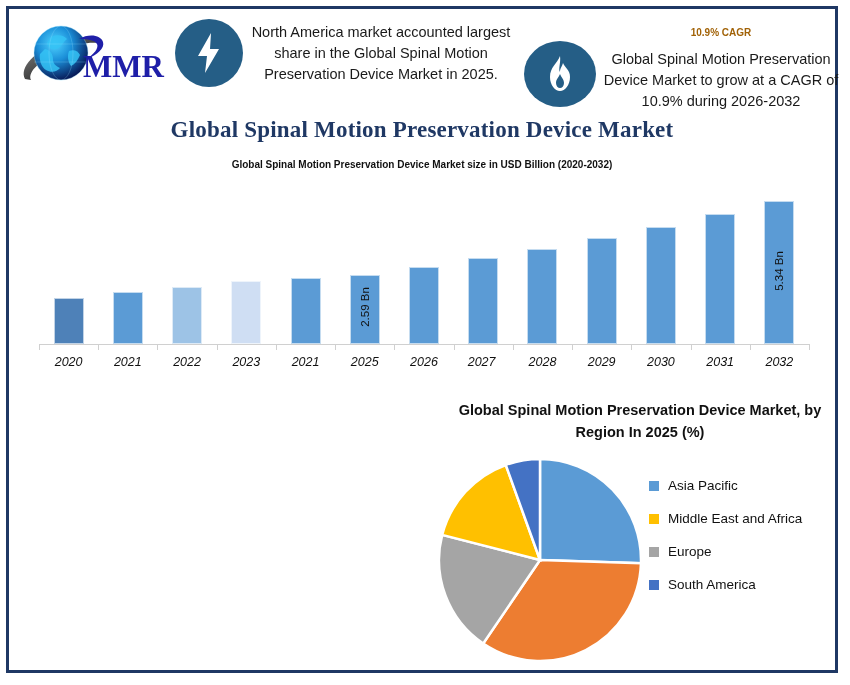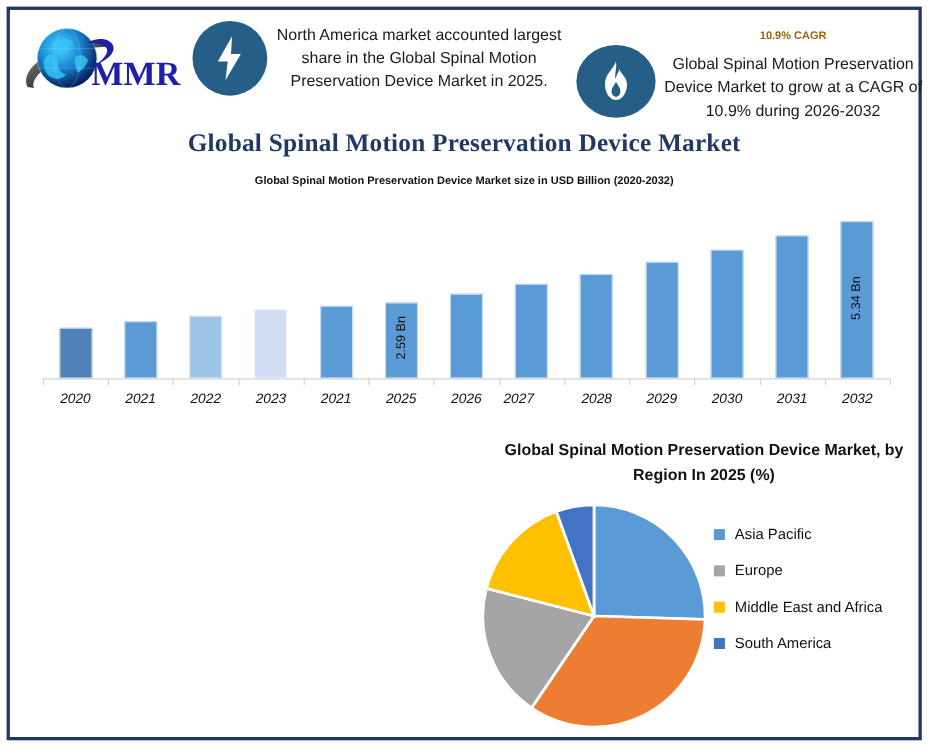--- a/index.html
+++ b/index.html
@@ -191,21 +191,21 @@
         <i style="left: 770px;"></i>
       </div>
     <div class="bc-labels" id="bc-labels">
         <span style="left: 0px; width: 59.2308px;">2020</span>
         <span style="left: 59.2308px; width: 59.2308px;">2021</span>
         <span style="left: 118.462px; width: 59.2308px;">2022</span>
         <span style="left: 177.692px; width: 59.2308px;">2023</span>
         <span style="left: 236.923px; width: 59.2308px;">2021</span>
         <span style="left: 296.154px; width: 59.2308px;">2025</span>
         <span style="left: 355.385px; width: 59.2308px;">2026</span>
-        <span style="left: 403px; width: 59.2308px;">2027</span>
+        <span style="left: 413px; width: 59.2308px;">2027</span>
         <span style="left: 473.846px; width: 59.2308px;">2028</span>
         <span style="left: 533.077px; width: 59.2308px;">2029</span>
         <span style="left: 592.308px; width: 59.2308px;">2030</span>
         <span style="left: 651.538px; width: 59.2308px;">2031</span>
         <span style="left: 710.769px; width: 59.2308px;">2032</span>
       </div>
   </div>
 
 
   <div class="pie-sec">
@@ -218,27 +218,27 @@
           <path d="M 105 105 L 7.173100726008258 79.88232139634964 A 101 101 0 0 1 70.7874700552255 9.971042335623267 Z" fill="#FFC000" stroke="#ffffff" stroke-width="2.5"></path>
           <path d="M 105 105 L 70.7874700552255 9.971042335623267 A 101 101 0 0 1 104.99999999999999 4 Z" fill="#4472C4" stroke="#ffffff" stroke-width="2.5"></path>
         </svg>
     </div>
     <div class="legend" id="pie-legend">
         <div class="legend-row">
           <span class="legend-sw" style="background: rgb(91, 155, 213);"></span>
           <span class="legend-lb">Asia Pacific</span>
         </div>
         <div class="legend-row">
+          <span class="legend-sw" style="background: rgb(255, 192, 0);"></span>
+          <span class="legend-lb">Middle East and Africa</span>
+        </div>
+        <div class="legend-row">
           <span class="legend-sw" style="background: rgb(165, 165, 165);"></span>
           <span class="legend-lb">Europe</span>
         </div>
         <div class="legend-row">
-          <span class="legend-sw" style="background: rgb(255, 192, 0);"></span>
-          <span class="legend-lb">Middle East and Africa</span>
-        </div>
-        <div class="legend-row">
           <span class="legend-sw" style="background: rgb(68, 114, 196);"></span>
           <span class="legend-lb">South America</span>
         </div>
       </div>
   </div>
 
 </div>
 
 </body></html>

